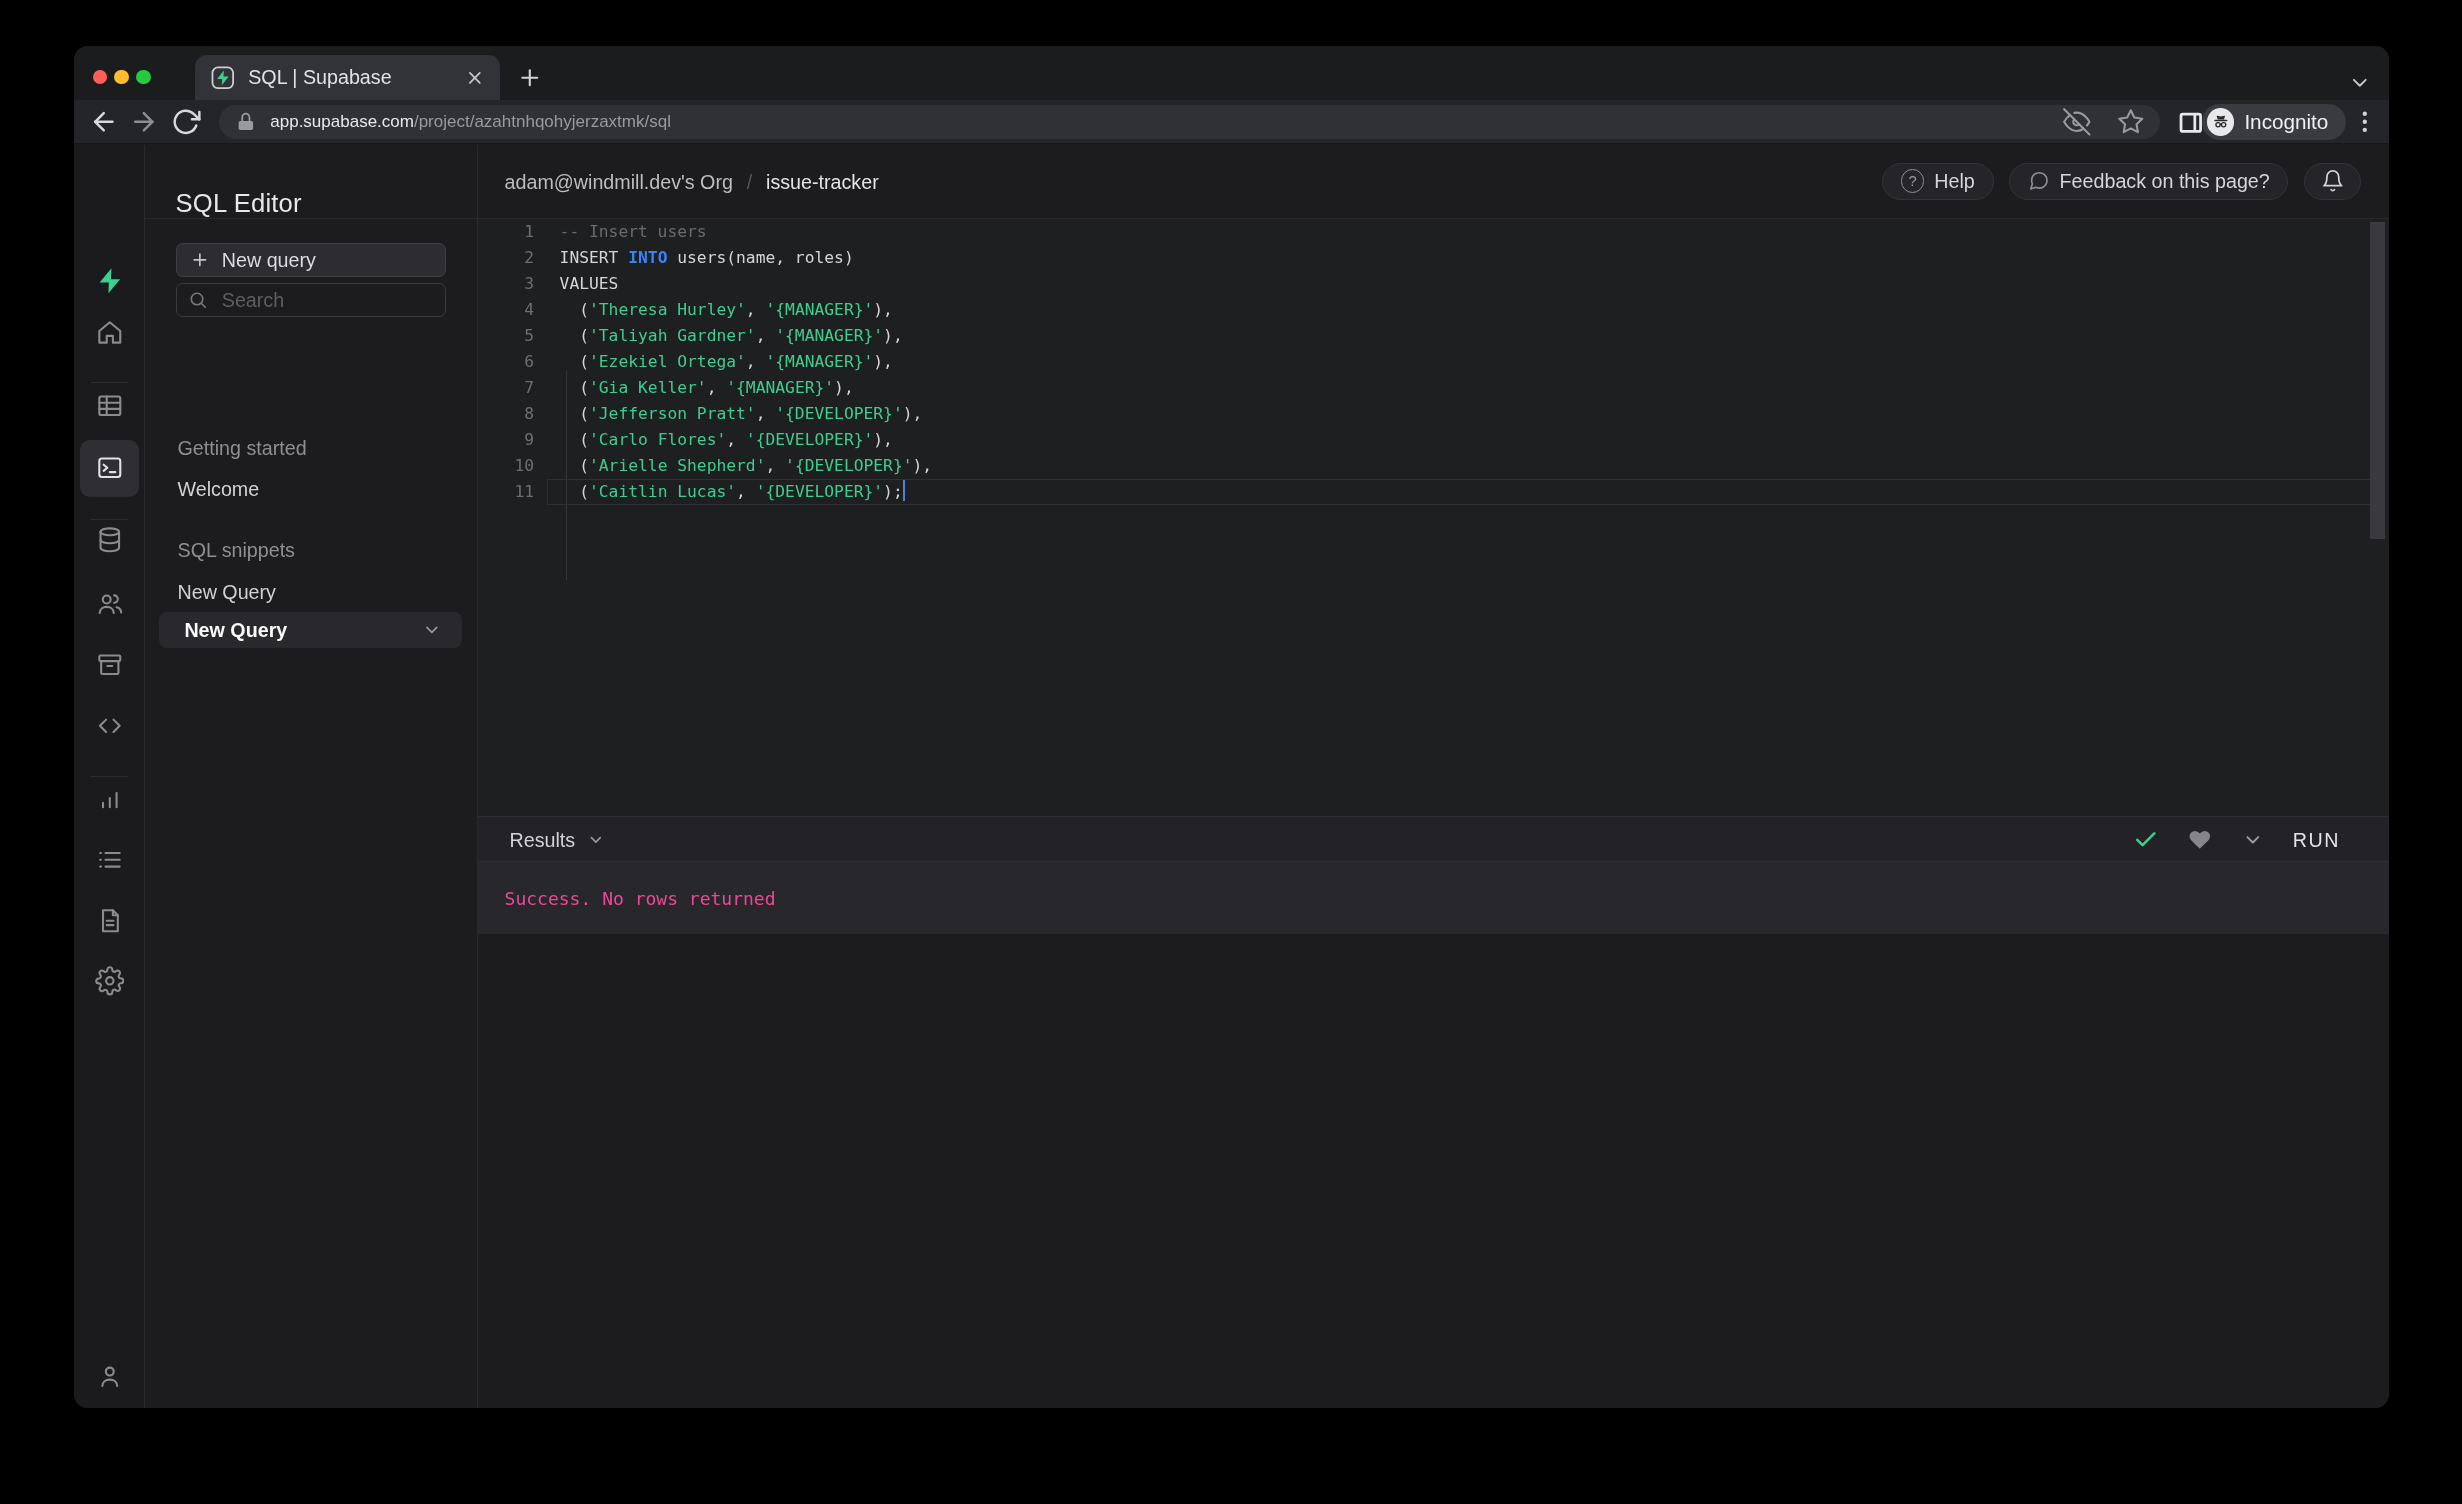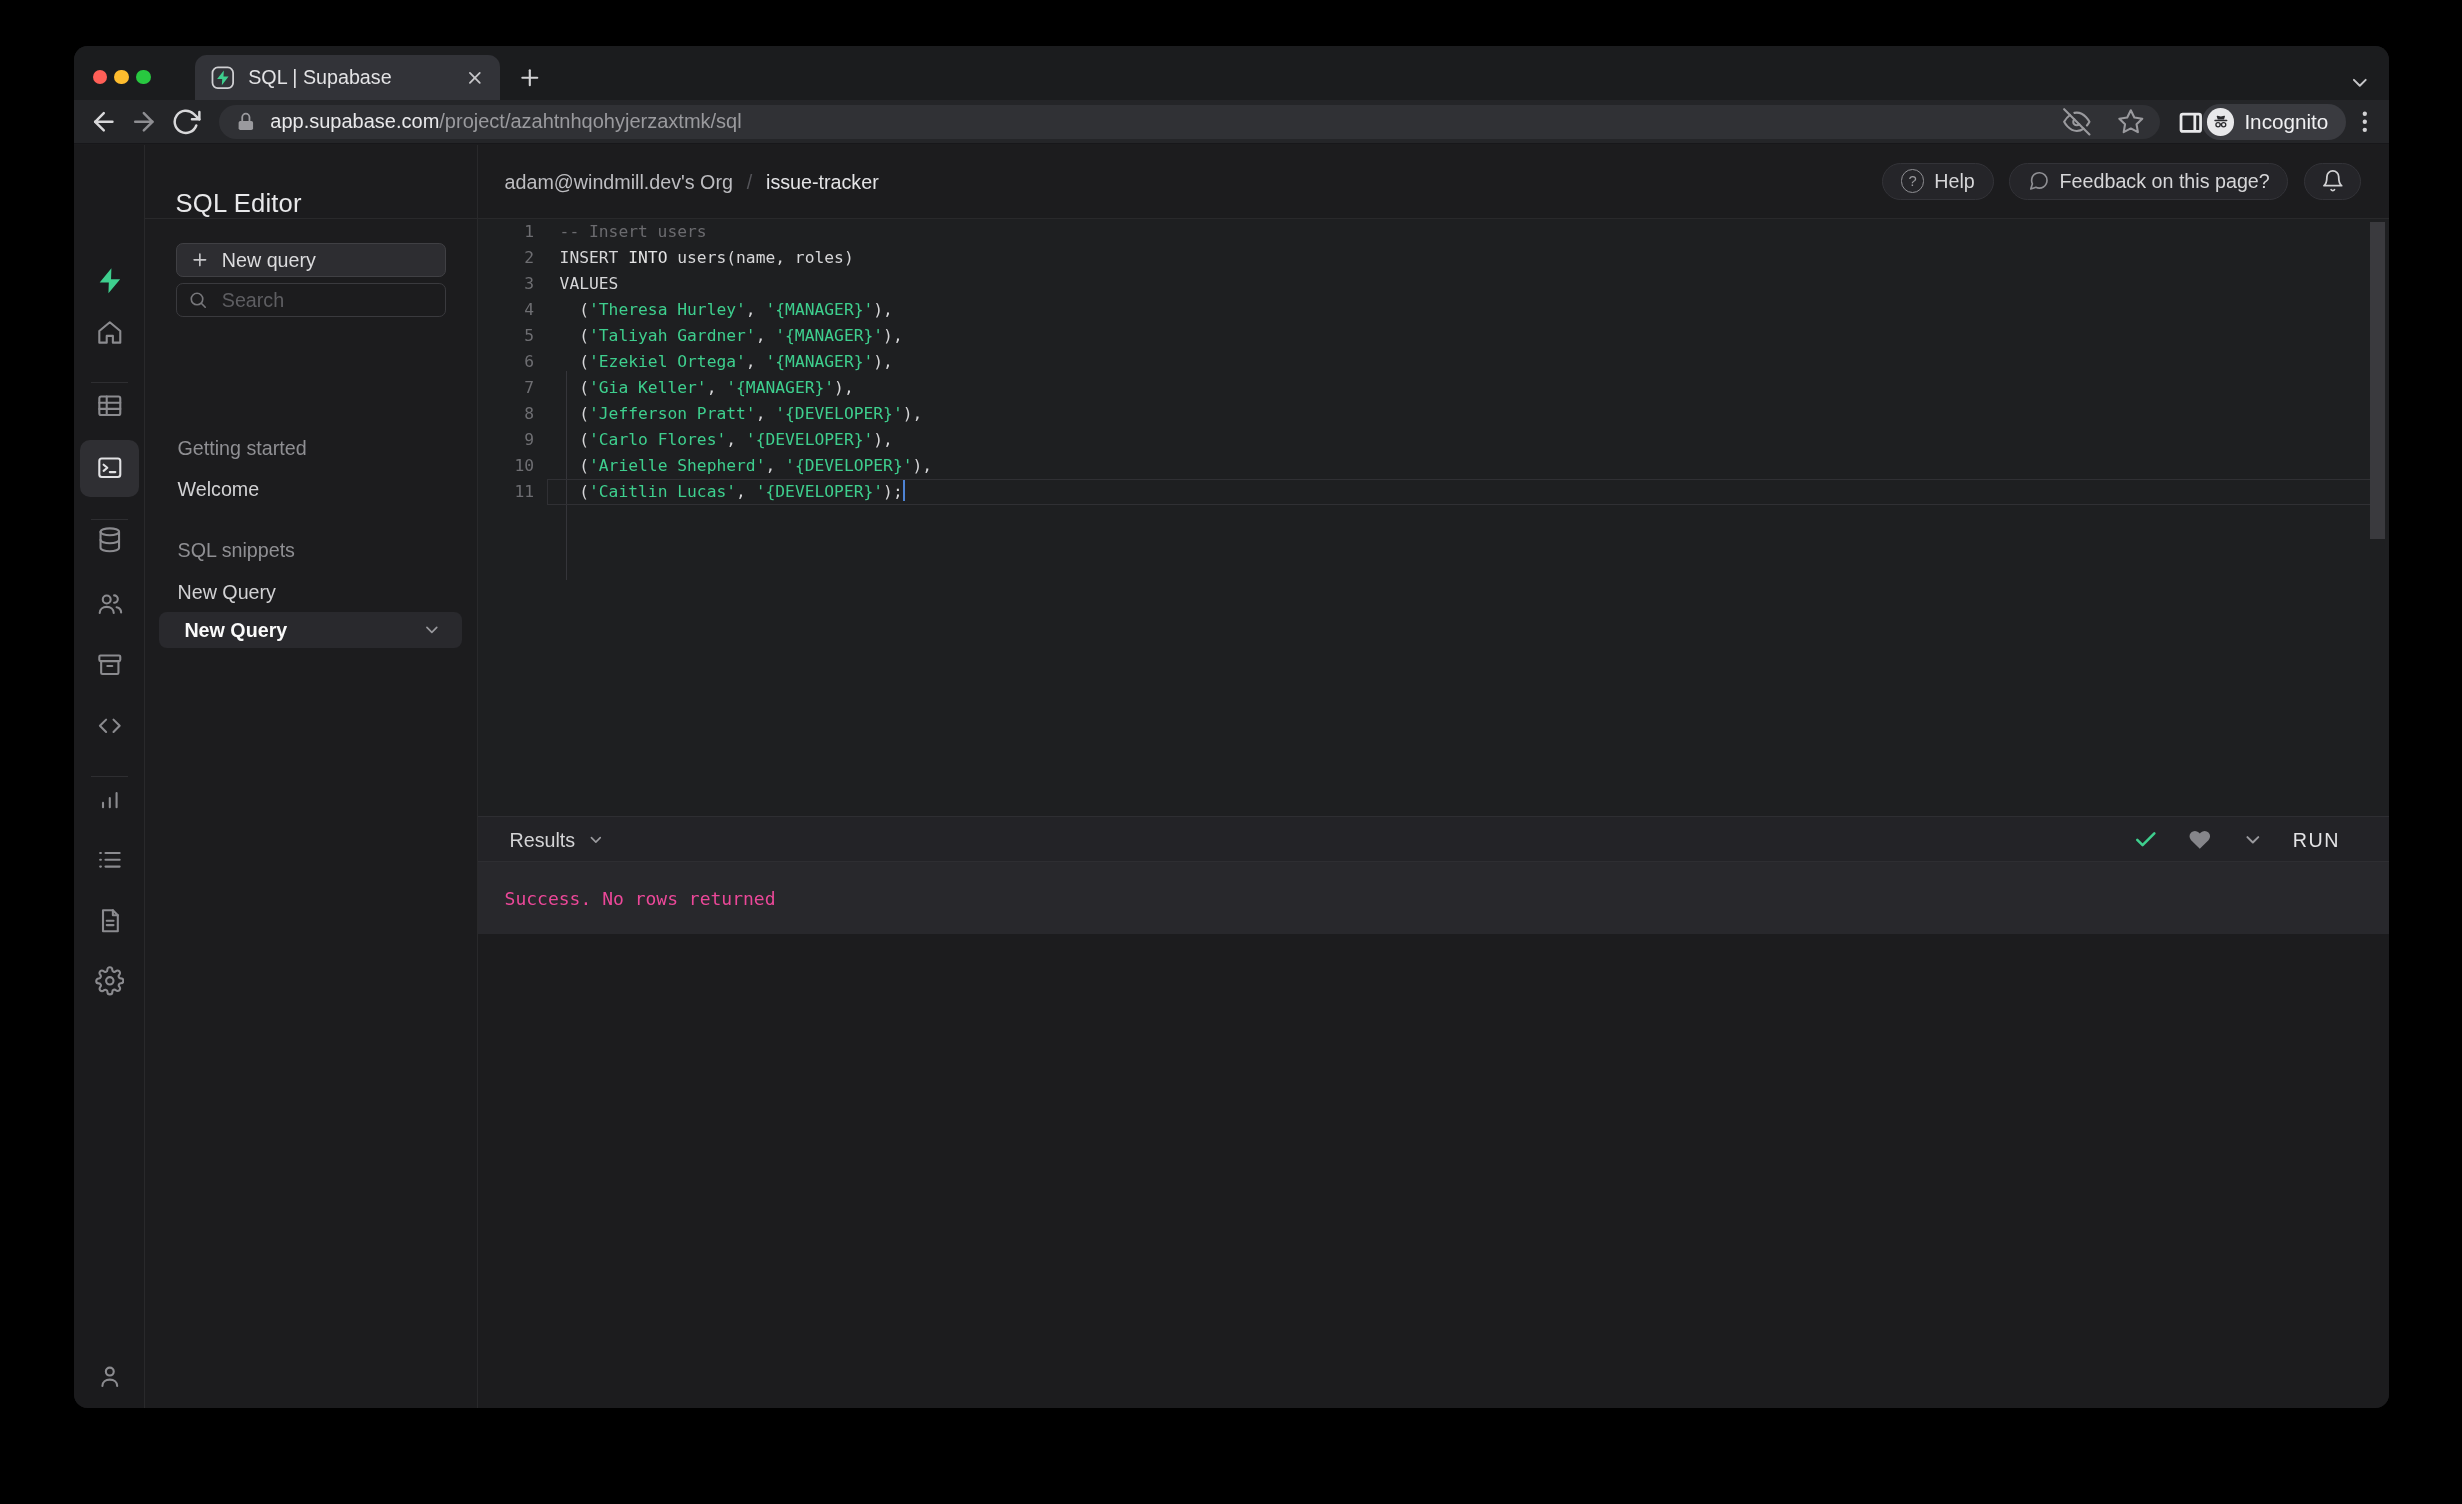--- a/index.html
+++ b/index.html
@@ -14,21 +14,21 @@
   .light { position:absolute; top:23.6px; width:14.8px; height:14.8px; border-radius:50%; }
   #tab { position:absolute; left:121px; top:8.9px; width:305px; height:45px; background:#323338;
          border-radius:11.8px 11.8px 0 0; display:flex; align-items:center; padding:0 15.8px; }
   #tab-title { font-size:19.7px; color:#e3e3e5; margin-left:13.8px; flex:1; white-space:nowrap; overflow:hidden; }
   .icon { display:block; }
   #toolbar { position:absolute; left:0; top:54px; width:100%; height:44px; background:#242528;
              border-bottom:1px solid #17171a; }
   .tool-ic { position:absolute; top:6.9px; width:29.6px; height:29.6px; color:#babcbe; }
   #urlbar { position:absolute; left:145px; top:4.9px; width:1941px; height:34px; background:#303135;
             border-radius:17.7px; display:flex; align-items:center; padding:0 15.8px; }
-  #url-text { font-size:20px; margin-left:13.8px; flex:1; white-space:nowrap; overflow:hidden; }
+  #url-text { font-size:17px; margin-left:13.8px; flex:1; white-space:nowrap; overflow:hidden; }
   #url-domain { color:#e8e8ea; } #url-path { color:#9a9a9e; }
   #incognito { position:absolute; left:2128px; top:3.9px; height:36px; background:#3a3b40;
                border-radius:18.7px; display:flex; align-items:center; padding:0 17.7px 0 4.9px; }
   #incog-circle { width:27.6px; height:27.6px; border-radius:50%; background:#e8e8ea;
                   display:flex; align-items:center; justify-content:center; margin-right:9.9px; }
   #incognito-label { font-size:20.7px; color:#f0f0f2; }
 
   
   #app { position:absolute; left:0; top:99px; width:100%; height:1264px; }
   #rail { position:absolute; left:0; top:0; width:71px; height:100%;
@@ -65,21 +65,21 @@
               font-size:14.8px; display:flex; align-items:center; justify-content:center; }
 
   
   #editor { position:absolute; left:0; top:74px; width:100%; height:597px; background:#1e1f21; overflow:hidden; }
   #code-lines { position:absolute; left:0; top:0; width:100%;
                 font-family:"DejaVu Sans Mono", monospace; font-size:16.3px; line-height:26px; }
   .code-line { position:relative; display:flex; height:26px; white-space:pre; }
   .ln { width:56px; text-align:right; color:#6e6e72; flex:0 0 56px; }
   .lc { padding-left:25.6px; }
   .tok-plain { color:#d6d6d8; } .tok-comment { color:#6b6b6f; }
-  .tok-keyword { color:#e5e5e5; } .tok-string { color:#3ecf8e; }
+  .tok-keyword { color:#3b82f6;font-weight:bold; } .tok-string { color:#3ecf8e; }
   .code-line.active::after { content:""; position:absolute; left:69px; right:9.9px; top:0; bottom:0;
                              border:1px solid #303034; pointer-events:none; }
   #indent-guide { position:absolute; left:88px; top:152px; width:1px; height:209px; background:#35353a; }
   .cursor { display:inline-block; width:2.5px; height:20.7px; background:#4e83d4; vertical-align:-3.9px; }
   #editor-scrollbar { position:absolute; right:3.9px; top:3px; width:14.8px; height:317px; background:#3a3a3e; }
 
   
   #results-bar { position:absolute; left:0; top:671px; width:100%; height:46px; background:#232327;
                  border-top:1px solid #2e2e32; border-bottom:1px solid #2e2e32; }
   #results-left { position:absolute; left:31.5px; top:0; height:46px; display:flex; align-items:center; gap:11.8px; }

